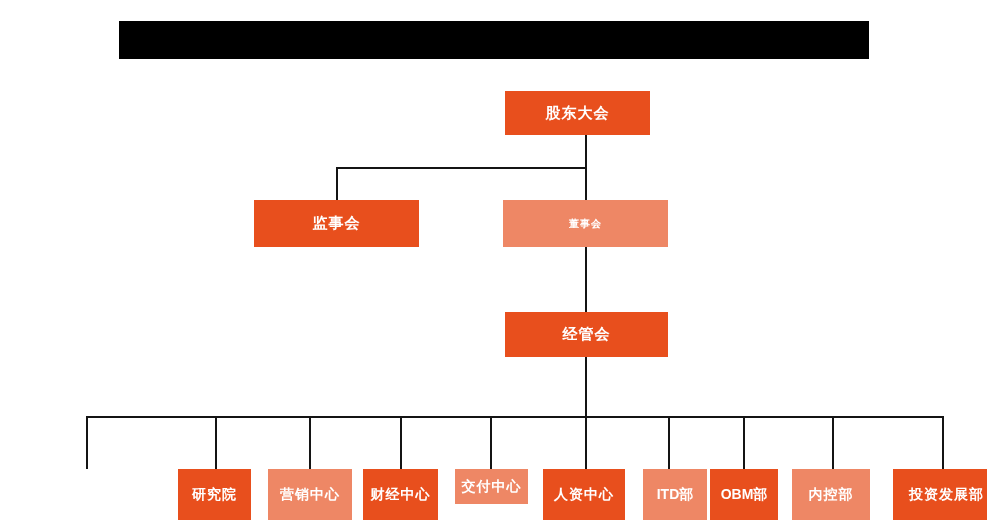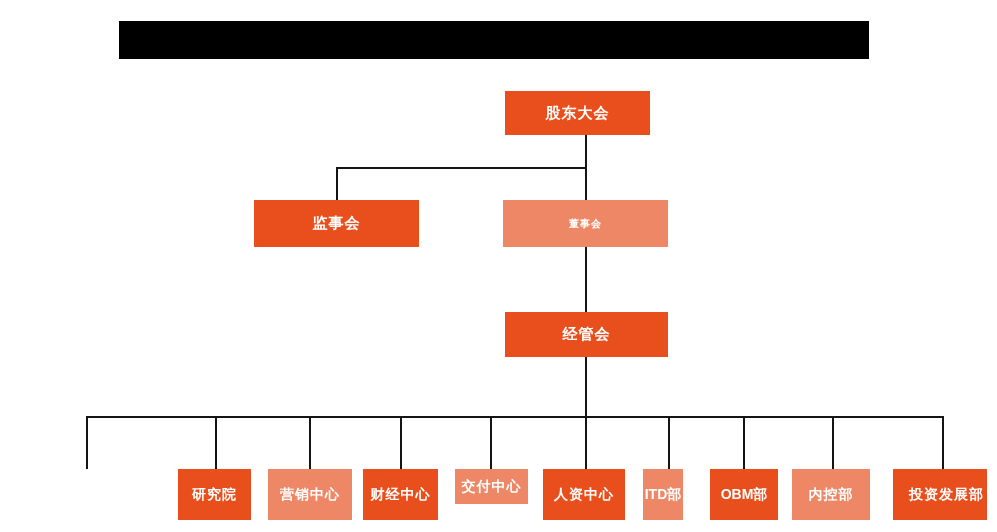--- a/index.html
+++ b/index.html
@@ -46,21 +46,21 @@
   #n-supervisory  { left: 254px; top: 200px; width: 165px; height: 47px; font-size: 15px; }
   #n-directors    { left: 503px; top: 200px; width: 165px; height: 47px; font-size: 10px; }
   #n-management   { left: 505px; top: 312px; width: 163px; height: 45px; font-size: 15px; }
   
   #d0 { left:   3px; top: 469px; width: 157px; height: 52px; font-size: 12px; line-height: 1.5; padding: 0 4px; letter-spacing: 0; }
   #d1 { left: 178px; top: 469px; width:  73px; height: 51px; }
   #d2 { left: 268px; top: 469px; width:  84px; height: 51px; }
   #d3 { left: 363px; top: 469px; width:  75px; height: 51px; }
   #d4 { left: 455px; top: 469px; width:  73px; height: 35px; }
   #d5 { left: 543px; top: 469px; width:  82px; height: 51px; }
-  #d6 { left: 643px; top: 469px; width:  40px; height: 51px; letter-spacing: 0; }
+  #d6 { left: 643px; top: 469px; width:  64px; height: 51px; letter-spacing: 0; }
   #d7 { left: 710px; top: 469px; width:  68px; height: 51px; letter-spacing: 0; }
   #d8 { left: 792px; top: 469px; width:  78px; height: 51px; }
   #d9 { left: 893px; top: 469px; width:  94px; height: 51px; padding-left: 13px; }
   
   #l-v-top      { left: 585px; top: 135px; width:   2px; height: 34px; }
   #l-h-branch   { left: 336px; top: 167px; width: 251px; height:  2px; }
   #l-v-sup      { left: 336px; top: 167px; width:   2px; height: 33px; }
   #l-v-dir      { left: 585px; top: 167px; width:   2px; height: 33px; }
   #l-v-dir-mgmt { left: 585px; top: 247px; width:   2px; height: 65px; }
   #l-v-mgmt     { left: 585px; top: 357px; width:   2px; height: 60px; }

